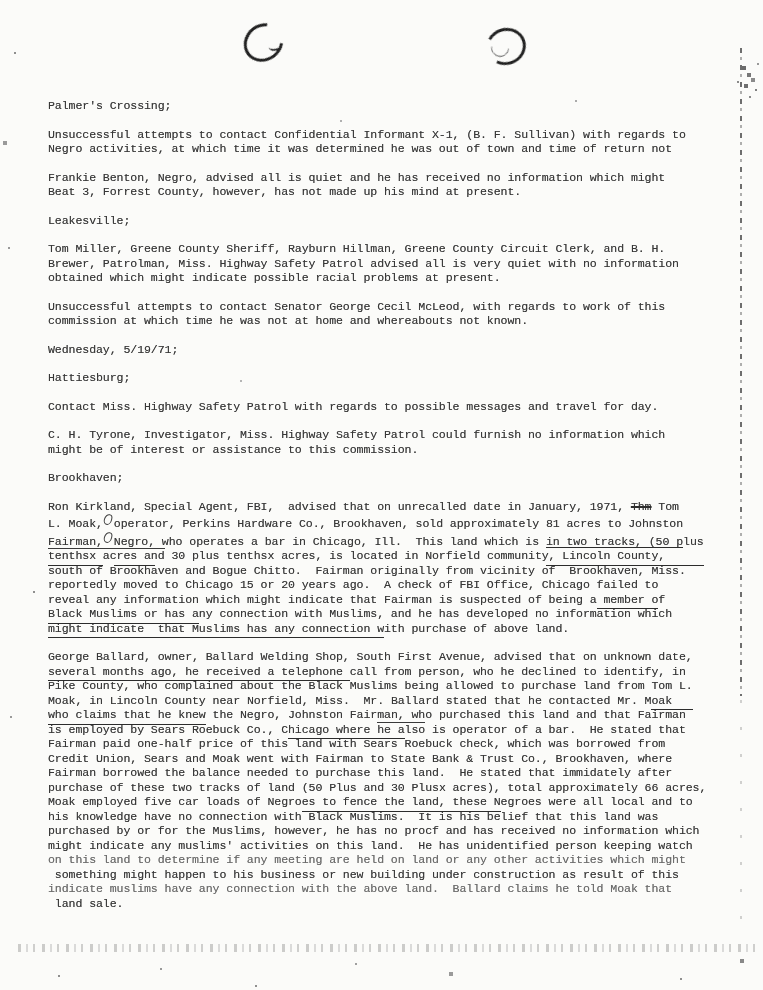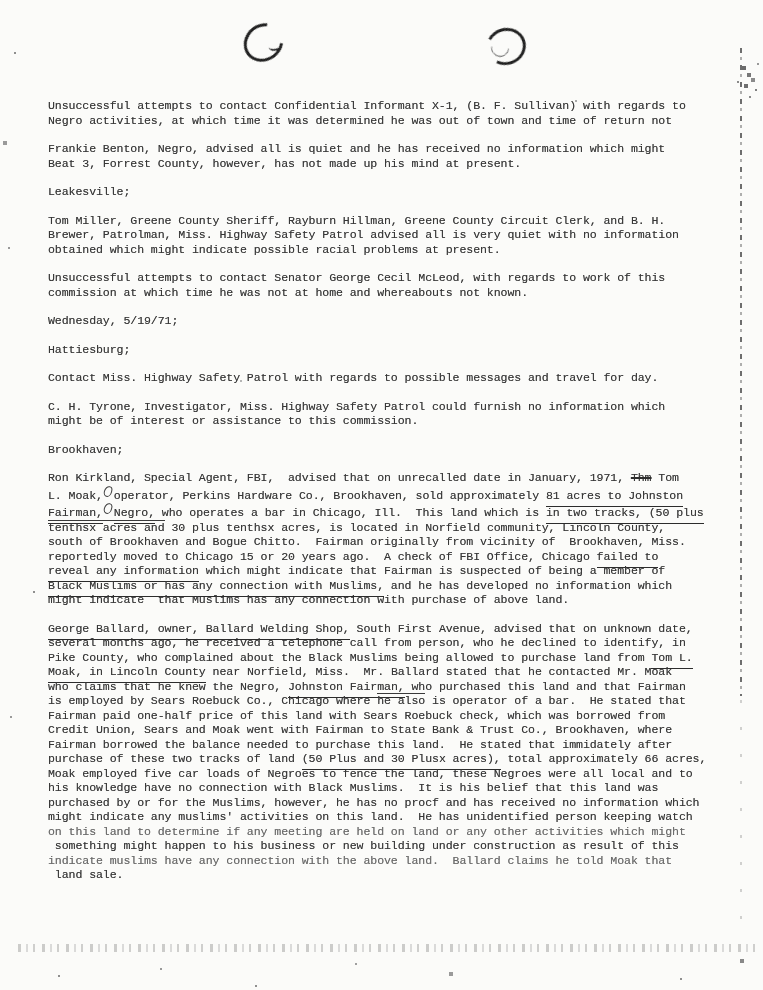--- a/index.html
+++ b/index.html
@@ -17,21 +17,21 @@
     text-shadow:0 0 .6px rgba(55,55,55,.55);
   }
   .block{margin:0 0 14px 0;}
   .line{
     white-space:pre;
     font-size:11.6px;
     line-height:14.5px;
     letter-spacing:-0.1px;
   }
   .run{display:inline;}
-  .run.underline{border-bottom:1.7px solid #2c2c2c;padding-bottom:4px;}
+  .run.underline{border-bottom:1.7px solid #2c2c2c;padding-bottom:17px;}
   .run.overline{border-top:1.6px solid #3a3a3a;}
   .run.strike{text-decoration:line-through;text-decoration-thickness:1.6px;text-decoration-color:#2d2d2d;}
   .run.faded{color:#5d5d5d;filter:blur(.45px);opacity:.9;}
   .run.pen-loop{
     display:inline-block;width:6px;height:9px;
     border:1.5px solid #3c3c3c;
     border-radius:60% 40% 55% 45%;
     margin:0 2px 0 1px;
     vertical-align:2px;
     transform:rotate(14deg);
@@ -117,20 +117,23 @@
 <body>
 
 <div class="page">
   <div class="hole hole-left"></div>
   <div class="hole hole-right"></div>
   <div class="edge-line"></div>
   <div class="edge-line-lower"></div>
   <div class="speck-cluster"></div>
   <div class="noise-band"></div>
   <div class="content">
+      <div class="block heading">
+        <div class="line"><span class="run plain">Palmer's Crossing;</span></div>
+      </div>
       <div class="block para">
         <div class="line"><span class="run plain">Unsuccessful attempts to contact Confidential Informant X-1, (B. F. Sullivan) with regards to</span></div>
         <div class="line"><span class="run plain">Negro activities, at which time it was determined he was out of town and time of return not</span></div>
       </div>
       <div class="block para">
         <div class="line"><span class="run plain">Frankie Benton, Negro, advised all is quiet and he has received no information which might</span></div>
         <div class="line"><span class="run plain">Beat 3, Forrest County, however, has not made up his mind at present.</span></div>
       </div>
       <div class="block heading">
         <div class="line"><span class="run plain">Leakesville;</span></div>

